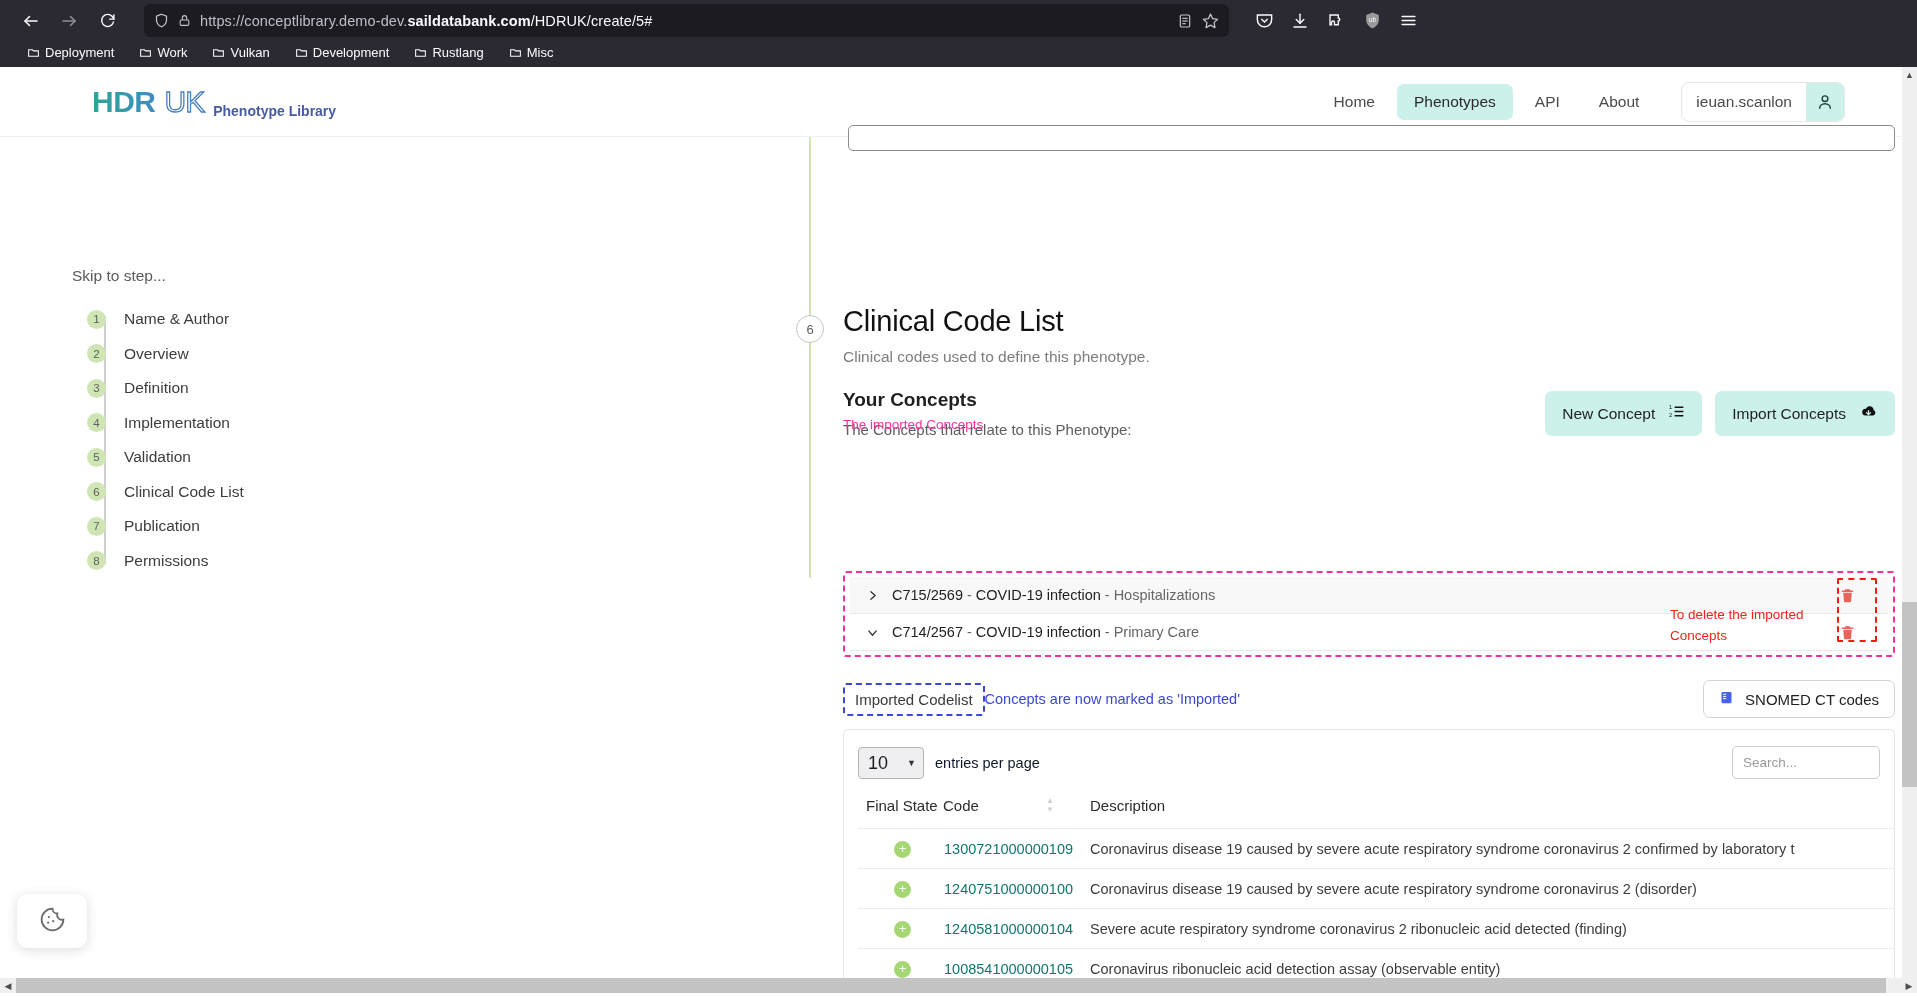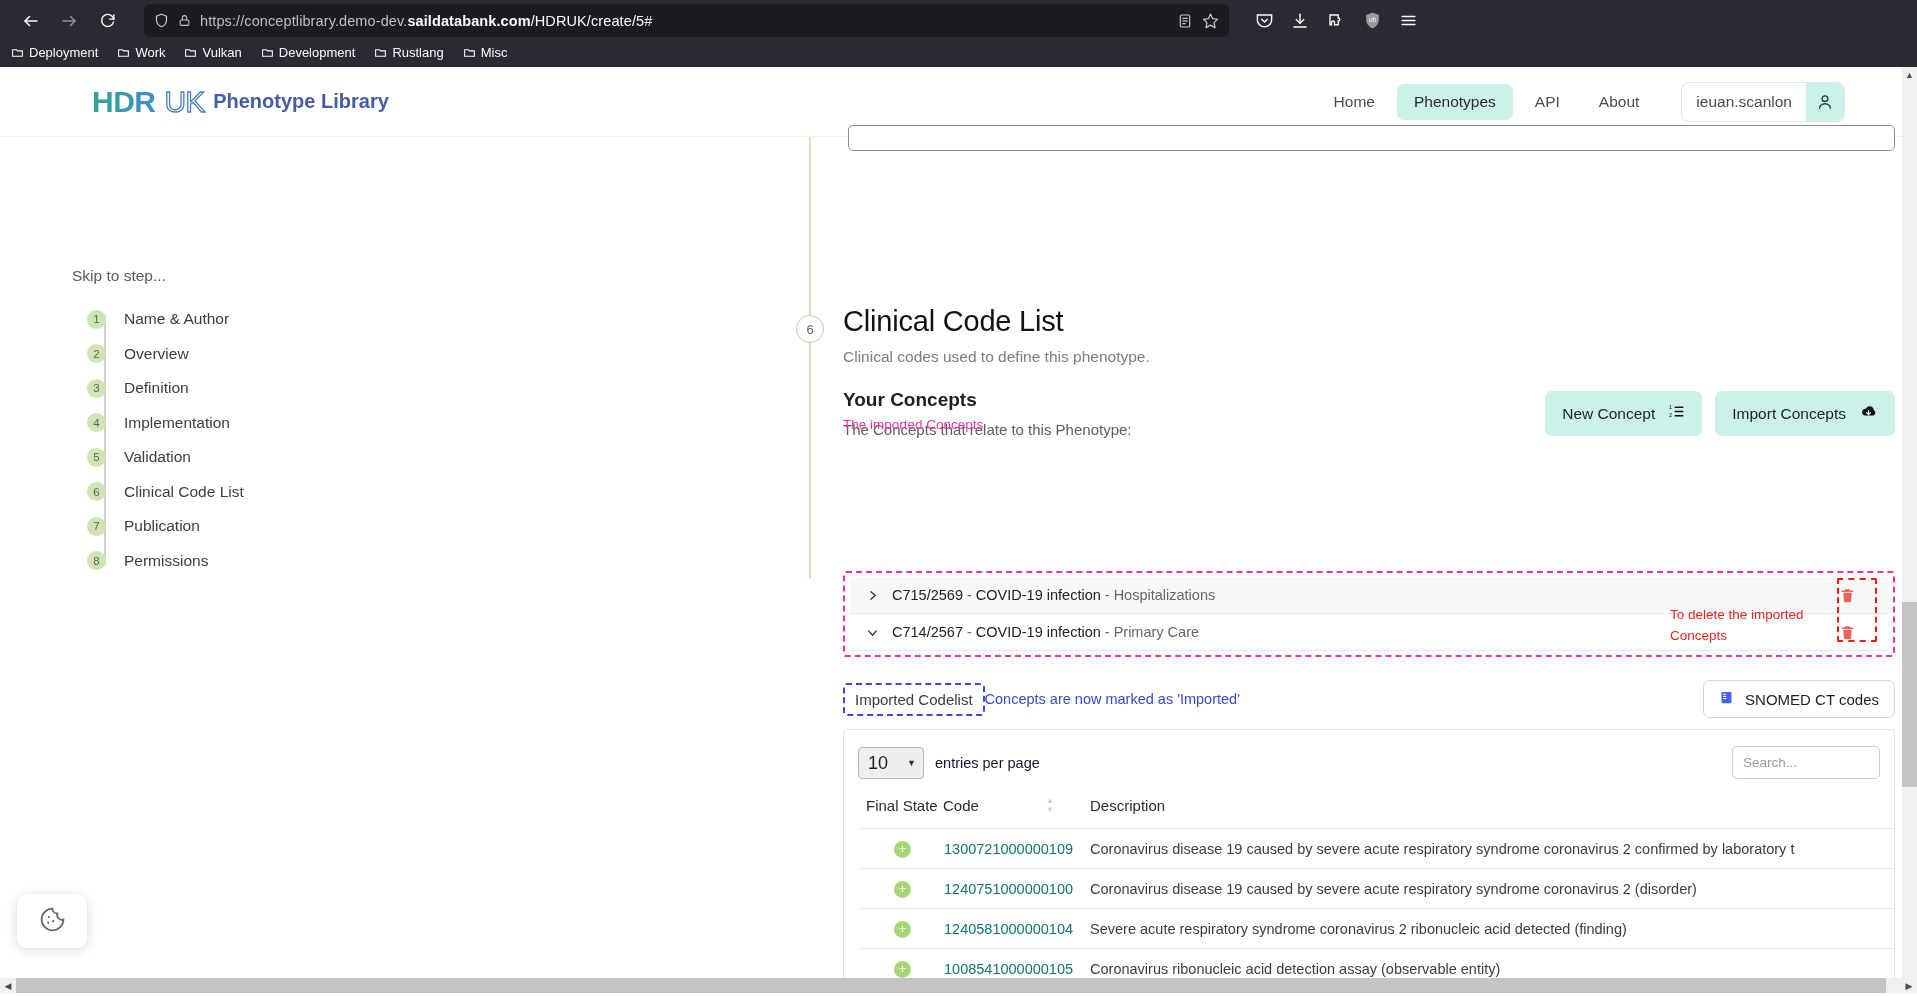--- a/index.html
+++ b/index.html
@@ -33,51 +33,51 @@
   }
   #url-text .host { color: #fbfbfe; font-weight: bold; }
   #url-text .strong { color: #fbfbfe; }
   .url-icon { color: #c3c3cb; display: flex; align-items: center; }
   #toolbar-right { display: flex; align-items: center; gap: 2px; margin-left: 6px; }
   .tb-icon {
     width: 34px; height: 34px; display: flex; align-items: center; justify-content: center;
     color: #fbfbfe; border-radius: 5px;
   }
   #bookmarks-row {
-    height: 26px; display: flex; align-items: center; gap: 5px; padding: 0 8px 3px 4px;
+    height: 26px; display: flex; align-items: center; gap: 11px; padding: 0 8px 3px 20px;
   }
   .bm {
     display: flex; align-items: center; gap: 5px; padding: 2px 7px;
     color: #fbfbfe; font-size: 13px; border-radius: 4px; white-space: nowrap;
   }
 
   
   #page {
     position: relative;
     width: 1917px; height: 926px;
     background: #ffffff;
     overflow: hidden;
   }
 
   
   #site-header {
     height: 70px; display: flex; align-items: center;
     padding: 0 72px 0 92px; border-bottom: 1px solid #f0f0f0;
   }
-  #logo { display: flex; align-items: center; gap: 9px; }
+  #logo { display: flex; align-items: flex-end; gap: 9px; }
   .logo-hdr {
     font-size: 30px; font-weight: bold; letter-spacing: -0.5px;
     background: linear-gradient(90deg, #2fa693 0%, #3f8dc4 100%);
     -webkit-background-clip: text; background-clip: text; color: transparent;
   }
   .logo-uk {
     font-size: 30px; font-weight: normal; letter-spacing: -1px;
     color: transparent; -webkit-text-stroke: 1.3px #4a7fc1;
   }
-  .logo-title { font-size: 20px; font-weight: bold; color: #475ba0; }
+  .logo-title { font-size: 14px; font-weight: bold; color: #475ba0; }
   #main-nav { margin-left: auto; display: flex; align-items: center; gap: 5px; }
   .nav-link {
     font-size: 15.5px; color: #4b4b4b; padding: 9px 17px; border-radius: 7px;
     white-space: nowrap;
   }
   .nav-link.active { background: #ccf1ea; color: #2b2b2b; }
   #user-chip {
     display: flex; align-items: center; margin-left: 20px;
     border: 1px solid #e6e6e6; border-radius: 8px; overflow: hidden; background: #fff;
   }

